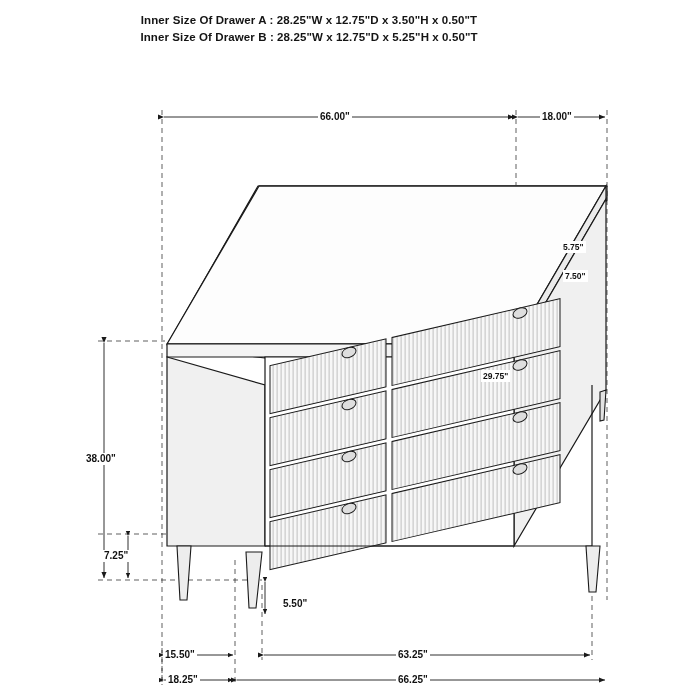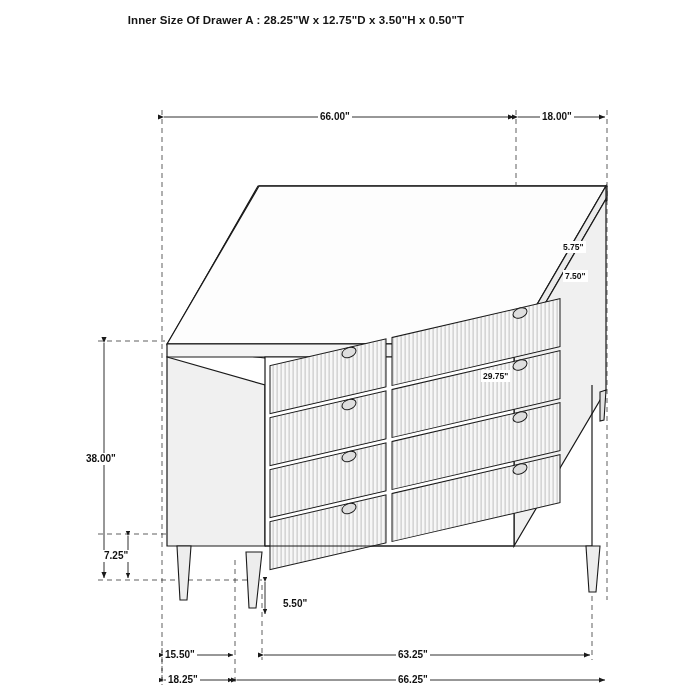--- a/index.html
+++ b/index.html
@@ -23,20 +23,21 @@
   }
   .hdr {
     position: absolute;
     left: 0;
     width: 592px;
     text-align: center;
     font-size: 11.5px;
     font-weight: bold;
     letter-spacing: 0.1px;
     color: #141414;
+    padding-left: 13px;
   }
   #hdr1 { top: 14px; }
   #hdr2 { top: 31px; }
 
   svg#drawing {
     position: absolute;
     left: 0; top: 0;
     width: 700px;
     height: 700px;
   }
@@ -51,20 +52,21 @@
     line-height: 12px;
   }
   .dimlabel.small { font-size: 8.5px; }
 </style>
 </head>
 <body>
 
 <div id="stage">
 
   <div class="hdr" id="hdr1">Inner Size Of Drawer A : 28.25"W x 12.75"D x 3.50"H x 0.50"T</div>
+  <div class="hdr" id="hdr2">Inner Size Of Drawer B : 28.25"W x 12.75"D x 5.25"H x 0.50"T</div>
 
   <svg id="drawing" viewBox="0 0 700 700">
     <defs>
       <marker id="ar" markerWidth="8" markerHeight="8" refX="7" refY="3" orient="auto" markerUnits="strokeWidth">
         <path d="M0,0 L7,3 L0,6 z" fill="#1a1a1a"></path>
       </marker>
       <marker id="arS" markerWidth="7" markerHeight="7" refX="6" refY="2.6" orient="auto" markerUnits="strokeWidth">
         <path d="M0,0 L6,2.6 L0,5.2 z" fill="#1a1a1a"></path>
       </marker>
       <pattern id="ribs" width="4" height="4" patternUnits="userSpaceOnUse" patternTransform="rotate(0)">

